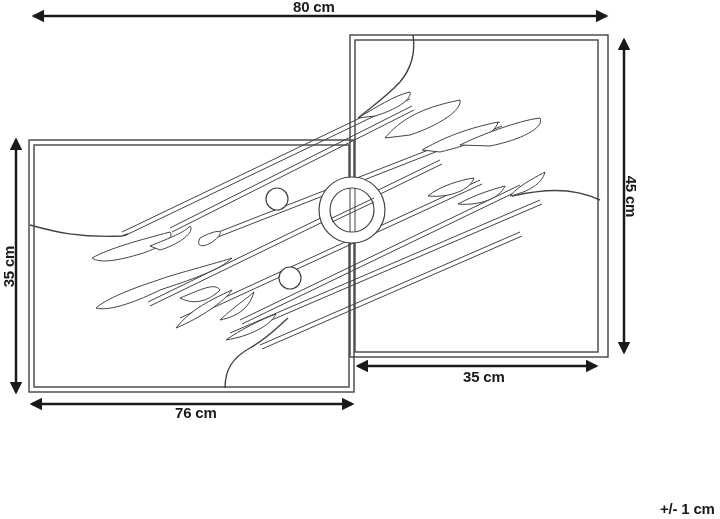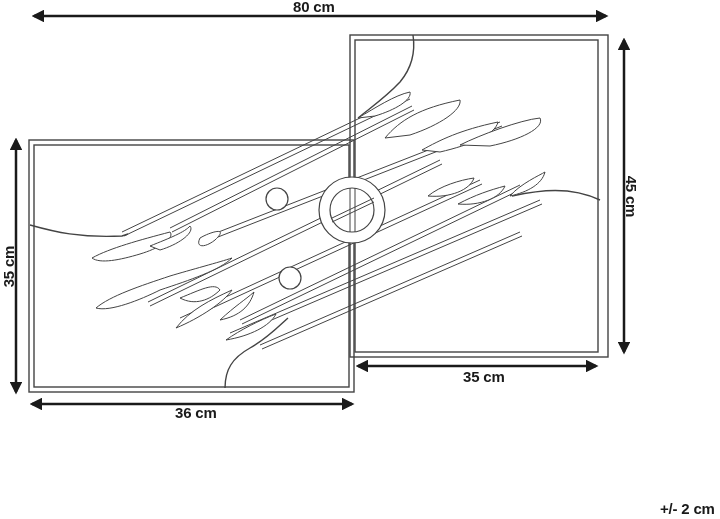--- a/index.html
+++ b/index.html
@@ -79,15 +79,15 @@
     <line x1="350" y1="188" x2="350" y2="232" stroke-width="1"></line>
     <line x1="355" y1="188" x2="355" y2="232" stroke-width="1"></line>
     <circle cx="277" cy="199" r="11"></circle>
     <circle cx="290" cy="278" r="11"></circle>
   </g>
 </svg>
 
 <div class="label" style="left:293px; top:-2px;">80 cm</div>
 <div class="label vertical" style="left:611px; top:188px; transform: rotate(90deg);">45 cm</div>
 <div class="label vertical" style="left:-12px; top:258px; transform: rotate(-90deg);">35 cm</div>
-<div class="label" style="left:175px; top:404px;">36 cm</div>
+<div class="label" style="left:175px; top:404px;">76 cm</div>
 <div class="label" style="left:463px; top:368px;">35 cm</div>
-<div class="label" style="left:660px; top:500px;">+/- 2 cm</div>
+<div class="label" style="left:660px; top:500px;">+/- 1 cm</div>
 
 </body></html>

